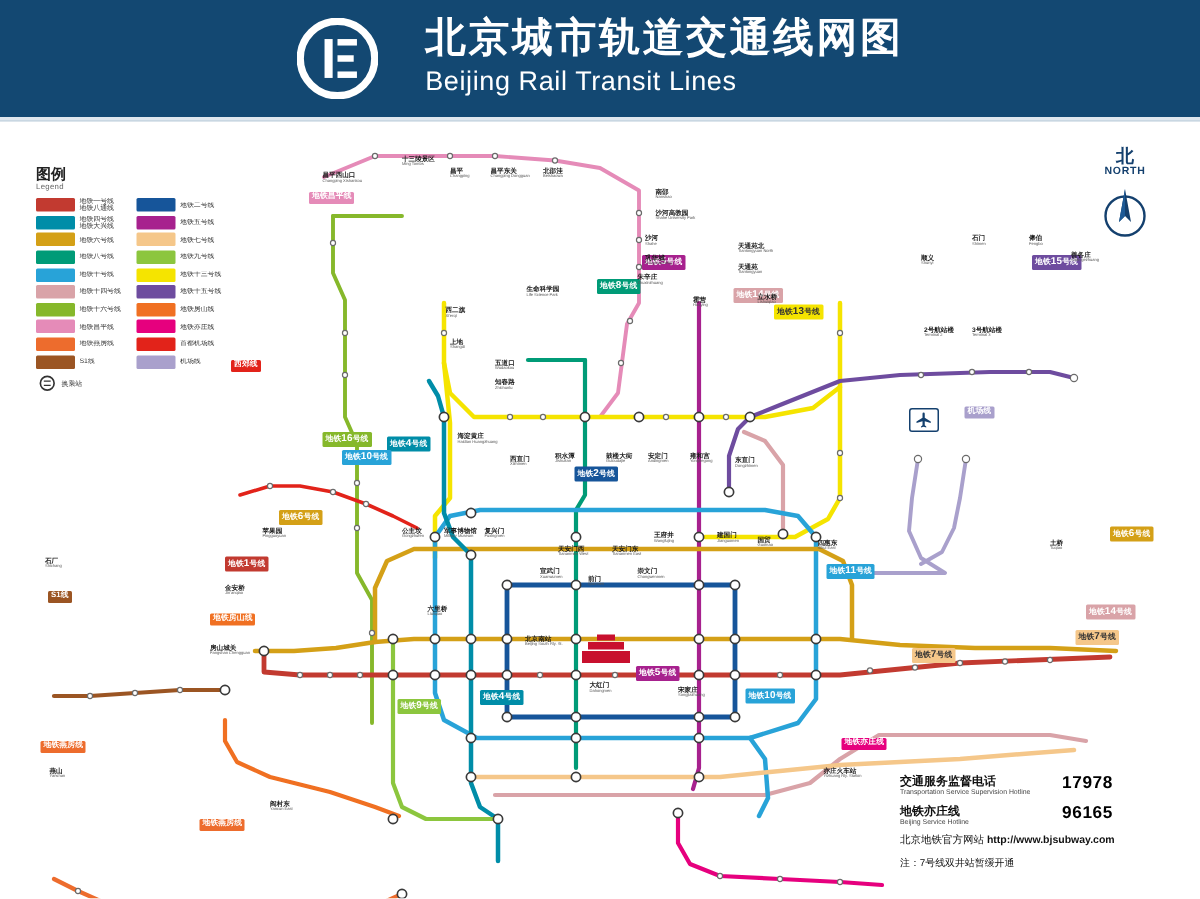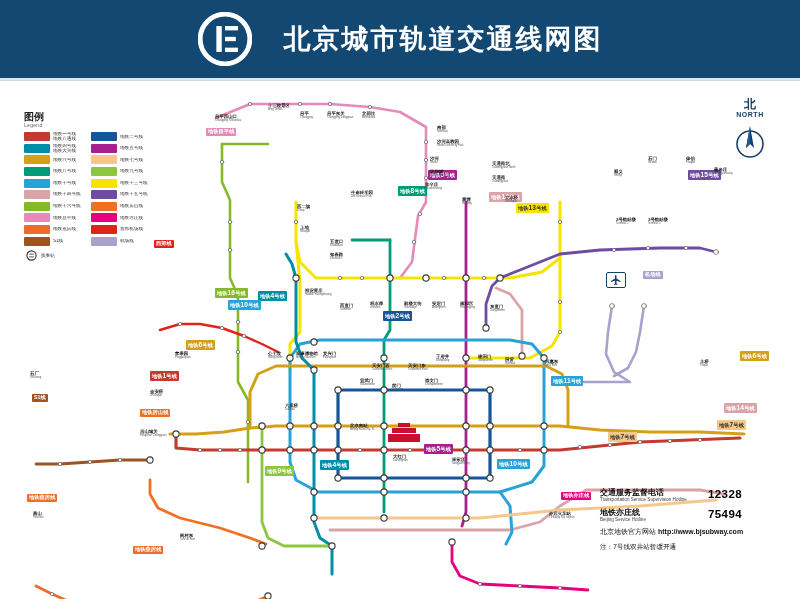--- a/index.html
+++ b/index.html
@@ -11,21 +11,21 @@
     overflow:hidden;
     position:relative;
   }
 
   
   #header{
     position:absolute; left:0; top:0; width:800px; height:78px;
     background:#134872;
     display:flex; align-items:center; justify-content:center;
   }
-  #header-inner{ display:flex; align-items:center; gap:32px; }
+  #header-inner{ display:flex; align-items:flex-start; gap:32px; }
   #logo{ width:54px; height:54px; flex:0 0 auto; }
   #title-block{ color:#fff; line-height:1; }
   #title-cn{ font-size:27px; font-weight:700; letter-spacing:2px; white-space:nowrap; }
   #title-en{ font-size:18px; font-weight:400; letter-spacing:.4px; margin-top:6px; white-space:nowrap; }
   #header-rule{
     position:absolute; left:0; top:78px; width:800px; height:3px;
     background:#dfe7ee; border-bottom:1px solid #c9d7e2;
   }
 
   
@@ -52,21 +52,21 @@
   #legend-transfer svg{ flex:0 0 auto; }
 
   
   #compass{ position:absolute; left:722px; top:98px; width:56px; text-align:center; }
   #compass-cn{ font-size:12px; font-weight:700; color:#14406e; line-height:1; }
   #compass-en{ font-size:7px; font-weight:700; color:#14406e; letter-spacing:.5px; margin-top:1px;}
   #compass-rose{ margin-top:2px; }
 
   
   #info{
-    position:absolute; left:600px; top:488px; width:196px;
+    position:absolute; left:600px; top:516px; width:196px;
     font-size:7.5px; color:#111;
   }
   .info-row{ display:flex; align-items:flex-start; margin-bottom:5px; }
   .info-txt{ width:108px; }
   .info-cn{ font-size:8px; font-weight:700; color:#111; line-height:1.15; white-space:nowrap;}
   .info-en{ font-size:4.6px; color:#444; line-height:1.2; white-space:nowrap; }
   .info-num{ font-size:11.5px; font-weight:700; color:#000; letter-spacing:.4px; }
   #info-site{ font-size:7px; color:#111; margin-top:2px; white-space:nowrap; }
   #info-site .u{ font-weight:700; }
   #info-note{ font-size:6.6px; color:#111; margin-top:6px; white-space:nowrap; }
@@ -93,20 +93,21 @@
     <svg id="logo" viewBox="0 0 100 100">
       <circle cx="50" cy="50" r="46" fill="none" stroke="#ffffff" stroke-width="9"></circle>
       <rect x="34" y="26" width="10" height="48" fill="#ffffff"></rect>
       <rect x="50" y="26" width="24" height="8" fill="#ffffff"></rect>
       <rect x="50" y="46" width="20" height="8" fill="#ffffff"></rect>
       <rect x="50" y="66" width="24" height="8" fill="#ffffff"></rect>
       <rect x="62" y="26" width="9" height="48" fill="#ffffff" opacity="0"></rect>
     </svg>
     <div id="title-block">
       <div id="title-cn">北京城市轨道交通线网图</div>
+      <div id="title-en">Beijing Rail Transit Lines</div>
     </div>
   </div>
 </div>
 <div id="header-rule"></div>
 
 <div id="map-canvas">
 <svg id="map-svg" width="800" height="517">
   <g fill="none" stroke-linecap="round" stroke-linejoin="round">
 
     <path d="M216,36 L250,22 L300,22 L330,22 L370,25 L400,30 L426,45 L426,120 L418,134 L412,180 L400,196" stroke="#E58BB8" stroke-width="2.6"></path>
@@ -697,27 +698,27 @@
     <polygon points="20,6 20,24 16,28" fill="#1d5a96"></polygon>
   </svg>
 </div>
 
 <div id="info">
   <div class="info-row">
     <div class="info-txt">
       <div class="info-cn">交通服务监督电话</div>
       <div class="info-en">Transportation Service Supervision Hotline</div>
     </div>
-    <div class="info-num">12328</div>
+    <div class="info-num">17978</div>
   </div>
   <div class="info-row">
     <div class="info-txt">
       <div class="info-cn">地铁亦庄线</div>
       <div class="info-en">Beijing Service Hotline</div>
     </div>
-    <div class="info-num">75494</div>
+    <div class="info-num">96165</div>
   </div>
   <div id="info-site">
     <span>北京地铁官方网站</span>
     <span class="u">http://www.bjsubway.com</span>
   </div>
   <div id="info-note">注：7号线双井站暂缓开通</div>
 </div>
 
 </body></html>

